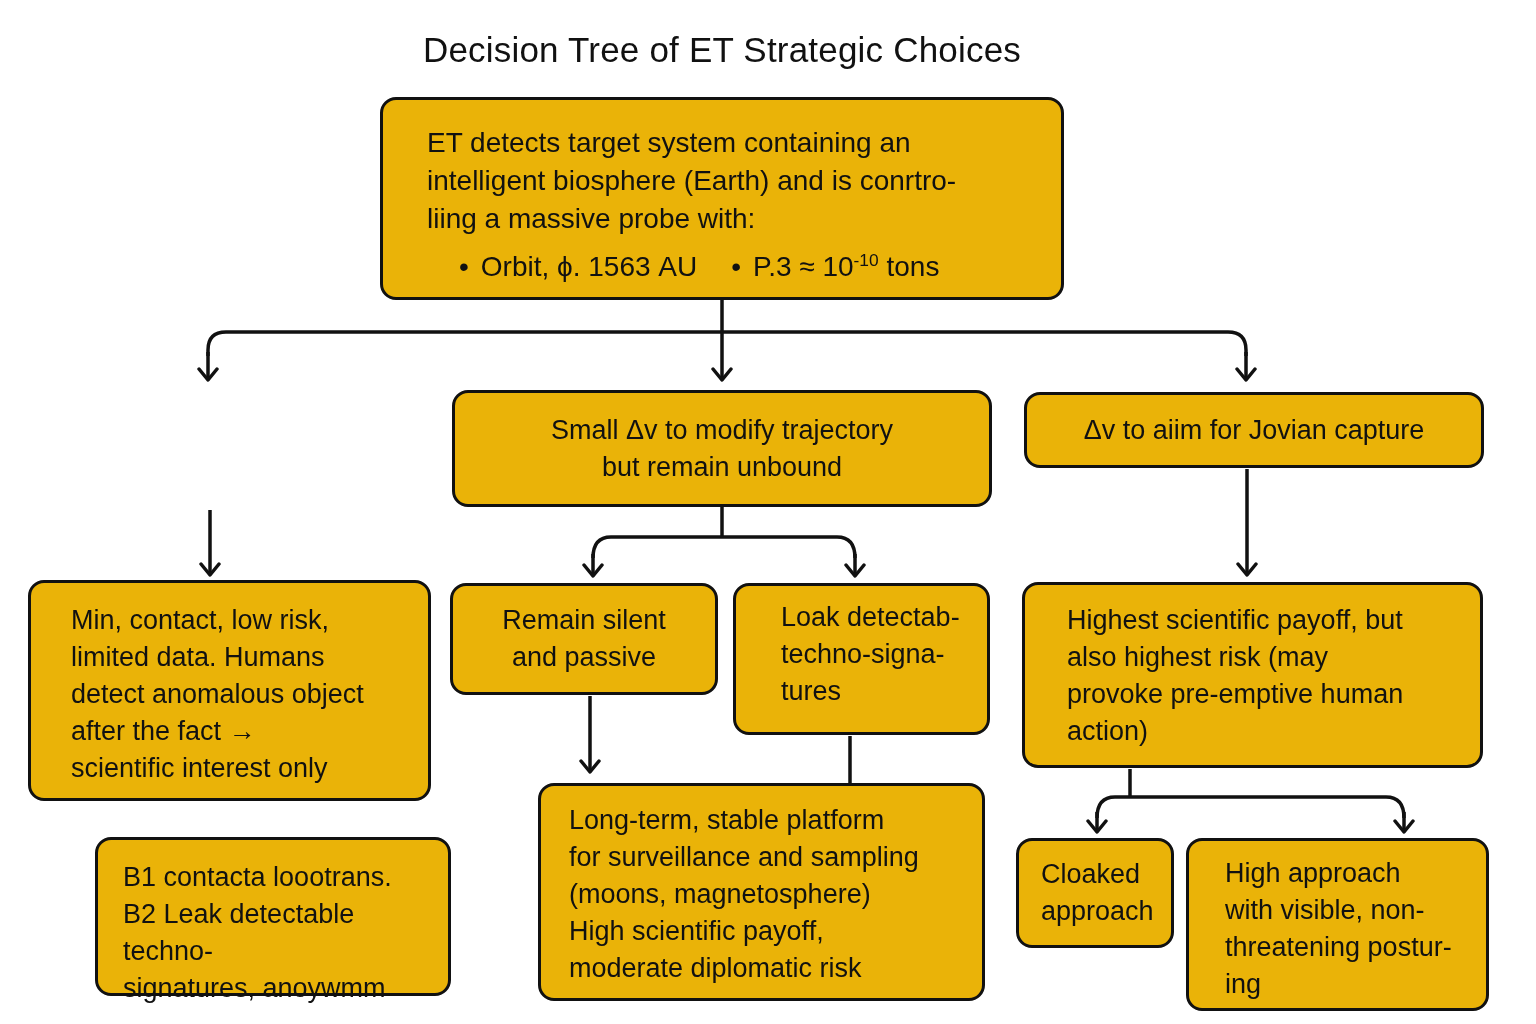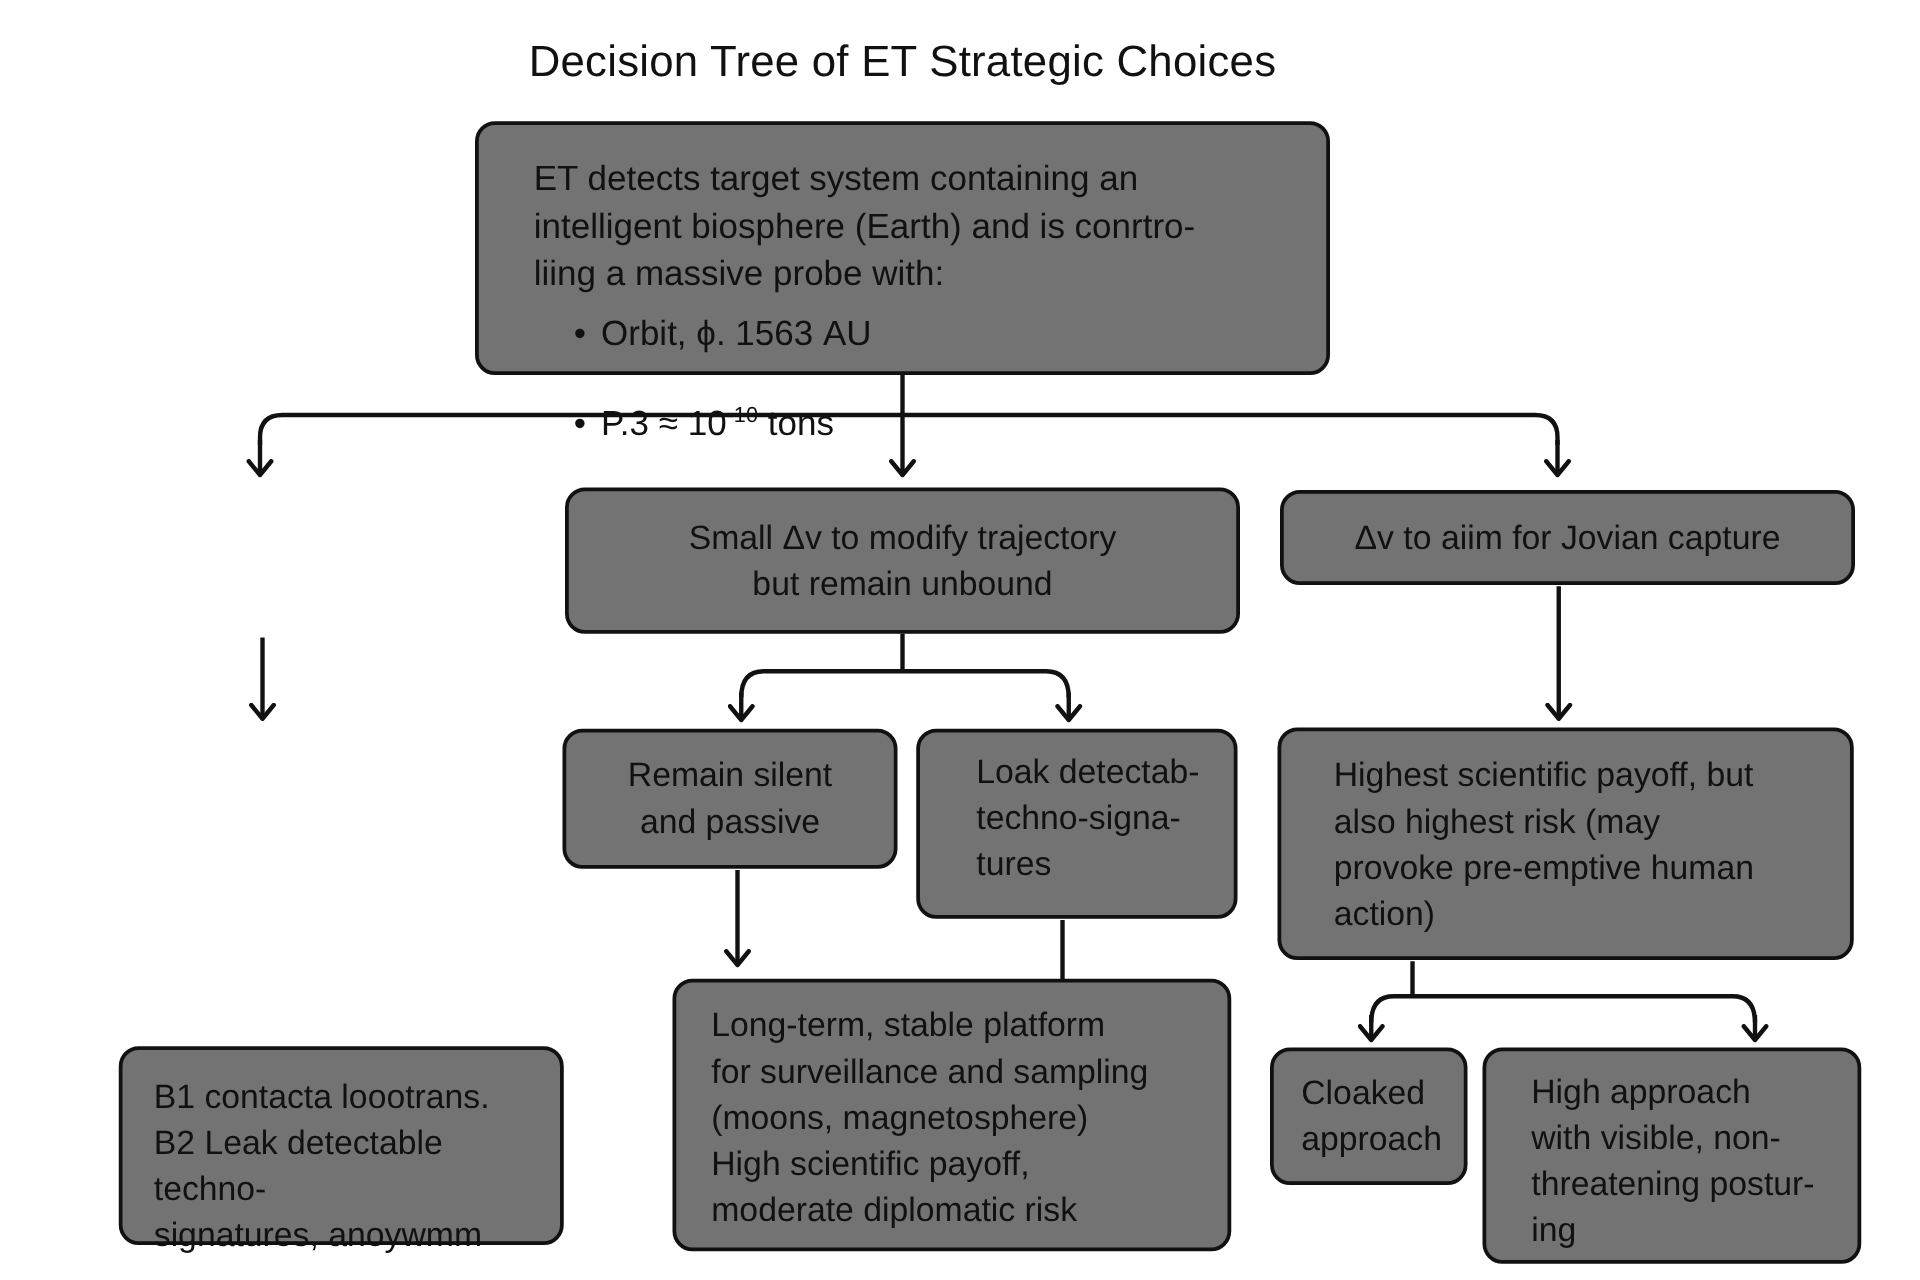--- a/index.html
+++ b/index.html
@@ -19,42 +19,42 @@
     font-size: 35px;
     font-weight: 400;
     letter-spacing: 0.2px;
     white-space: nowrap;
   }
   .box {
     position: absolute;
     box-sizing: border-box;
     border: 3.5px solid #111111;
     border-radius: 16px;
-    background: #737373;
+    background: #eab308;
     font-size: 27px;
     line-height: 37px;
     font-weight: 500;
   }
   .pre { white-space: pre-line; }
   .center {
     display: flex;
     align-items: center;
     justify-content: center;
     text-align: center;
   }
   svg.connectors {
     position: absolute;
     left: 0; top: 0;
     width: 1536px; height: 1024px;
   }
   svg.connectors path { stroke: #111111; stroke-width: 3.5; fill: none; }
 
   
   .box-root      { left: 380px;  top: 97px;  width: 684px; height: 203px; padding: 24px 24px 0 44px; font-size: 28px; line-height: 38px; }
-  .root-bullets  { display: flex; gap: 34px; margin-top: 10px; padding-left: 32px; flex-direction: column; }
+  .root-bullets  { display: flex; gap: 34px; margin-top: 10px; padding-left: 32px; }
   .bullet-item   { white-space: nowrap; }
   .bullet-dot    { display: inline-block; margin-right: 12px; }
   .bullet-item sup { font-size: 0.62em; vertical-align: super; line-height: 0; }
 
   .box-ballistic { left: 28px;   top: 390px; width: 404px; height: 120px; }
   .box-smalldv   { left: 452px;  top: 390px; width: 540px; height: 117px; }
   .box-jovian    { left: 1024px; top: 392px; width: 460px; height: 76px;  }
 
   .box-mincontact{ left: 28px;   top: 580px; width: 403px; height: 221px; padding: 19px 18px 0 40px; }
   .box-boptions  { left: 95px;   top: 837px; width: 356px; height: 159px; padding: 19px 14px 0 25px; }
@@ -115,20 +115,27 @@
   </div>
 
   <div class="box box-smalldv center">
     <div class="pre">Small Δv to modify trajectory
 but remain unbound</div>
   </div>
   <div class="box box-jovian center">
     <div class="pre">Δv to aiim for Jovian capture</div>
   </div>
 
+  <div class="box box-mincontact">
+    <div class="pre">Min, contact, low risk,
+limited data. Humans
+detect anomalous object
+after the fact →
+scientific interest only</div>
+  </div>
   <div class="box box-boptions">
     <div class="pre">B1 contacta loootrans.
 B2 Leak detectable techno-
 signatures, anoywmm</div>
   </div>
 
   <div class="box box-silent center">
     <div class="pre">Remain silent
 and passive</div>
   </div>

